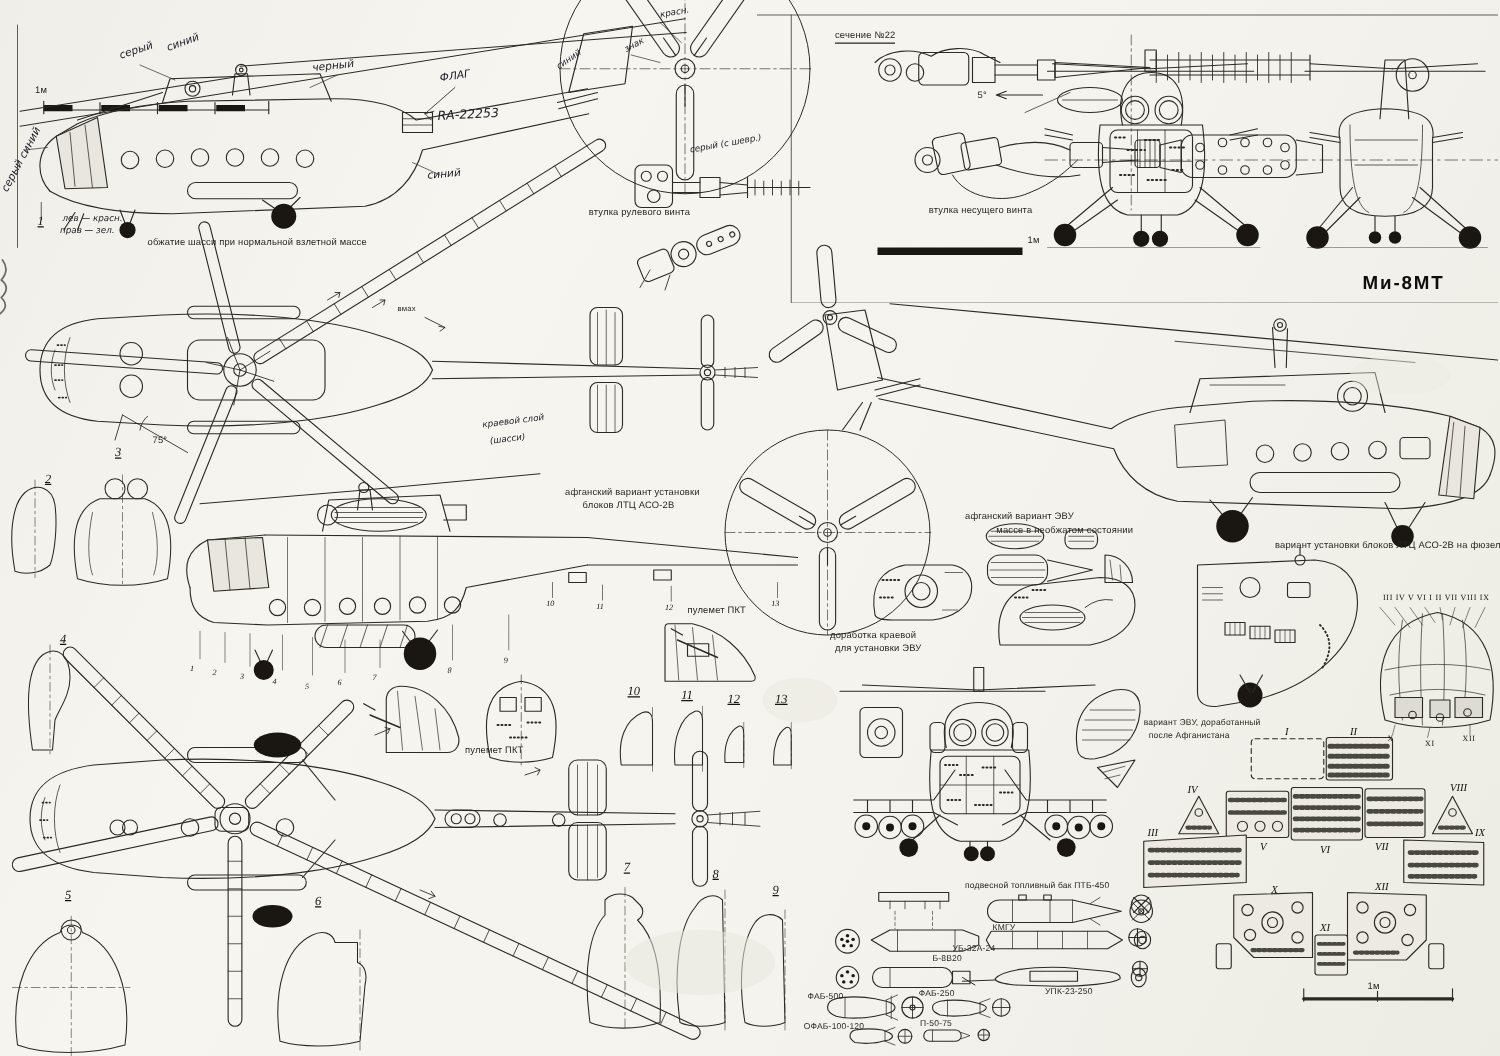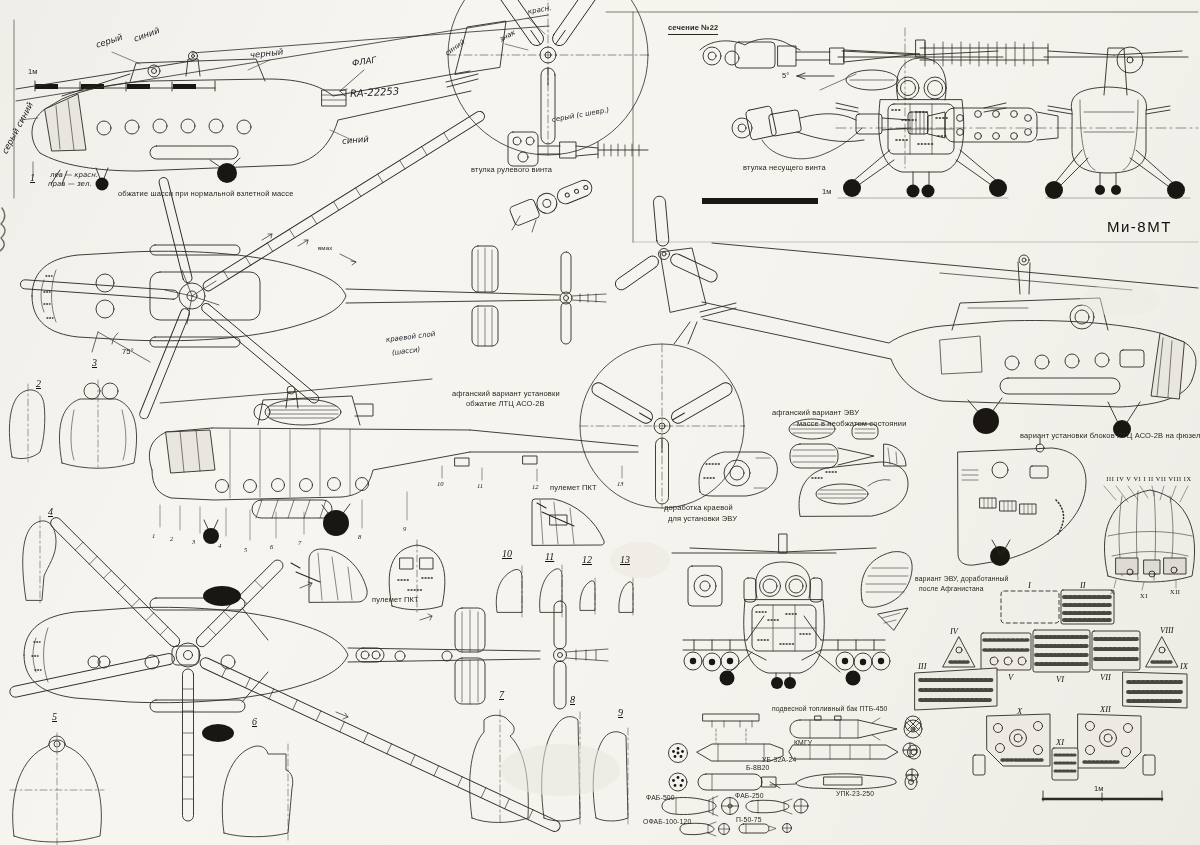--- a/index.html
+++ b/index.html
@@ -3,28 +3,28 @@
 <meta charset="utf-8">
 <style>
   html,body{margin:0;padding:0;background:#8a8a88;}
   .sheet{position:relative;width:1200px;height:845px;overflow:hidden;
     background:linear-gradient(115deg,#efeee8,#f6f5f0 28%,#f4f3ed 62%,#ecebe4);
     font-family:"Liberation Sans",sans-serif;color:#201f1b;}
   .sheet svg{position:absolute;left:0;top:0;display:block;}
   .lbl{position:absolute;font-size:7.5px;line-height:1.15;white-space:nowrap;color:#28261f;letter-spacing:.15px;}
   .sm{font-size:6.8px;}
   .xs{font-size:6.2px;}
-  .und{border-bottom:1px solid #28261f;padding-bottom:1px;font-weight:bold;}
+  .und{border-bottom:1px solid #28261f;padding-bottom:1px;}
   .hw{position:absolute;font-family:"DejaVu Sans",sans-serif;font-style:italic;font-size:8.5px;color:#1a1b24;white-space:nowrap;transform-origin:0 50%;}
   .hw7{font-size:7px;}
   .num{position:absolute;font-family:"Liberation Serif",serif;font-style:italic;font-size:10px;color:#14130f;text-decoration:underline;white-space:nowrap;}
   .tick{position:absolute;font-family:"Liberation Serif",serif;font-style:italic;font-size:6.5px;color:#14130f;white-space:nowrap;}
   .roman{position:absolute;font-family:"Liberation Serif",serif;font-style:italic;font-size:8.5px;color:#14130f;white-space:nowrap;}
   .romansm{position:absolute;font-family:"Liberation Serif",serif;font-size:6.3px;color:#14130f;white-space:nowrap;letter-spacing:.6px;}
-  .title{position:absolute;font-weight:normal;font-size:15px;letter-spacing:1.5px;color:#0f0e0c;white-space:nowrap;margin-left:17px;}
+  .title{position:absolute;font-weight:bold;font-size:15px;letter-spacing:1.5px;color:#0f0e0c;white-space:nowrap;}
 </style>
 </head>
 <body>
 
 <div class="sheet">
 
 <svg width="1200" height="845" viewBox="0 0 1200 845" stroke="#2c2a24" stroke-width="0.9" fill="none" stroke-linecap="round" stroke-linejoin="round">
 
   <g stroke="#4a4840" stroke-width="0.7">
     <line x1="14" y1="20" x2="14" y2="198"></line>
@@ -682,21 +682,21 @@
 
 <div class="lbl" style="left:28px;top:68px">1м</div>
 <div class="lbl" style="left:118px;top:190px">обжатие шасси при нормальной взлетной массе</div>
 <div class="lbl" style="left:471px;top:166px">втулка рулевого винта</div>
 <div class="lbl" style="left:743px;top:164px">втулка несущего винта</div>
 <div class="lbl und" style="left:668px;top:24px">сечение №22</div>
 <div class="lbl" style="left:782px;top:72px">5°</div>
 <div class="lbl" style="left:822px;top:188px">1м</div>
 <div class="title" style="left:1090px;top:218px">Ми-8МТ</div>
 <div class="lbl" style="left:452px;top:390px">афганский вариант установки</div>
-<div class="lbl" style="left:466px;top:400px">обжатие ЛТЦ АСО-2В</div>
+<div class="lbl" style="left:466px;top:400px">блоков ЛТЦ АСО-2В</div>
 <div class="lbl" style="left:550px;top:484px">пулемет ПКТ</div>
 <div class="lbl" style="left:664px;top:504px">доработка краевой</div>
 <div class="lbl" style="left:668px;top:515px">для установки ЭВУ</div>
 <div class="lbl" style="left:772px;top:409px">афганский вариант ЭВУ</div>
 <div class="lbl sm" style="left:915px;top:575px">вариант ЭВУ, доработанный</div>
 <div class="lbl sm" style="left:919px;top:585px">после Афганистана</div>
 <div class="lbl" style="left:1020px;top:432px">вариант установки блоков ЛТЦ АСО-2В на фюзеляж</div>
 <div class="lbl" style="left:797px;top:420px">массе в необжатом состоянии</div>
 <div class="lbl" style="left:122px;top:348px">75°</div>
 <div class="lbl xs" style="left:318px;top:244px">вмах</div>

